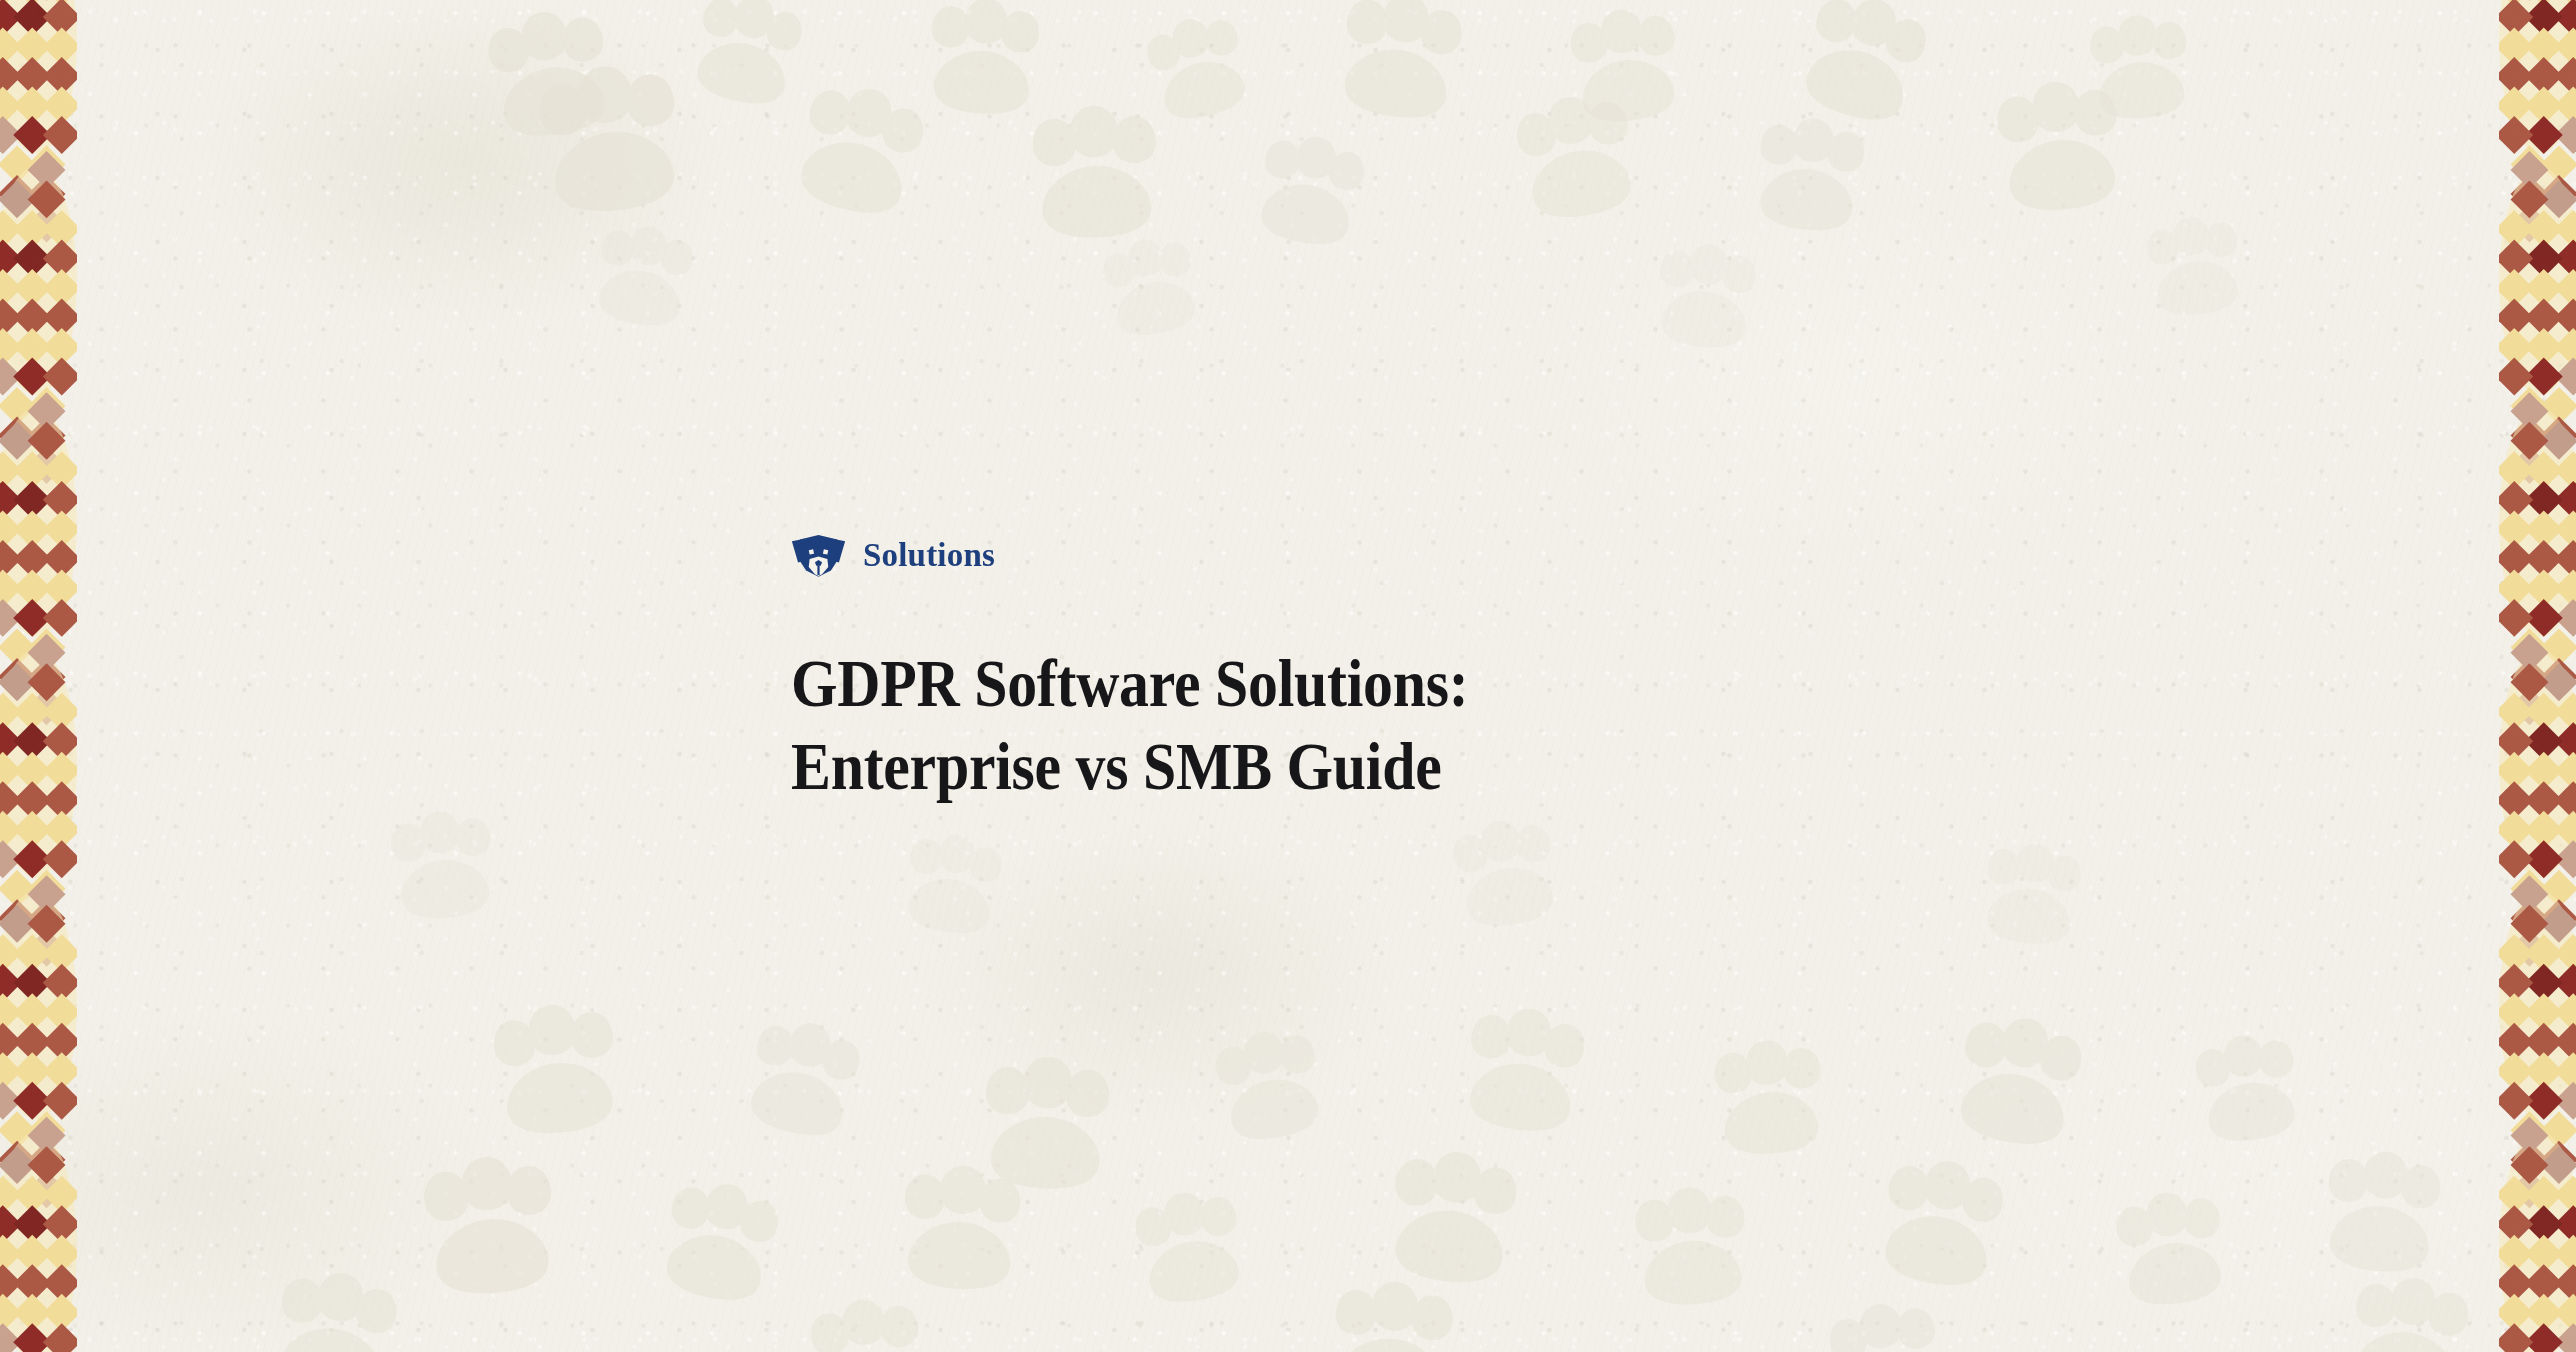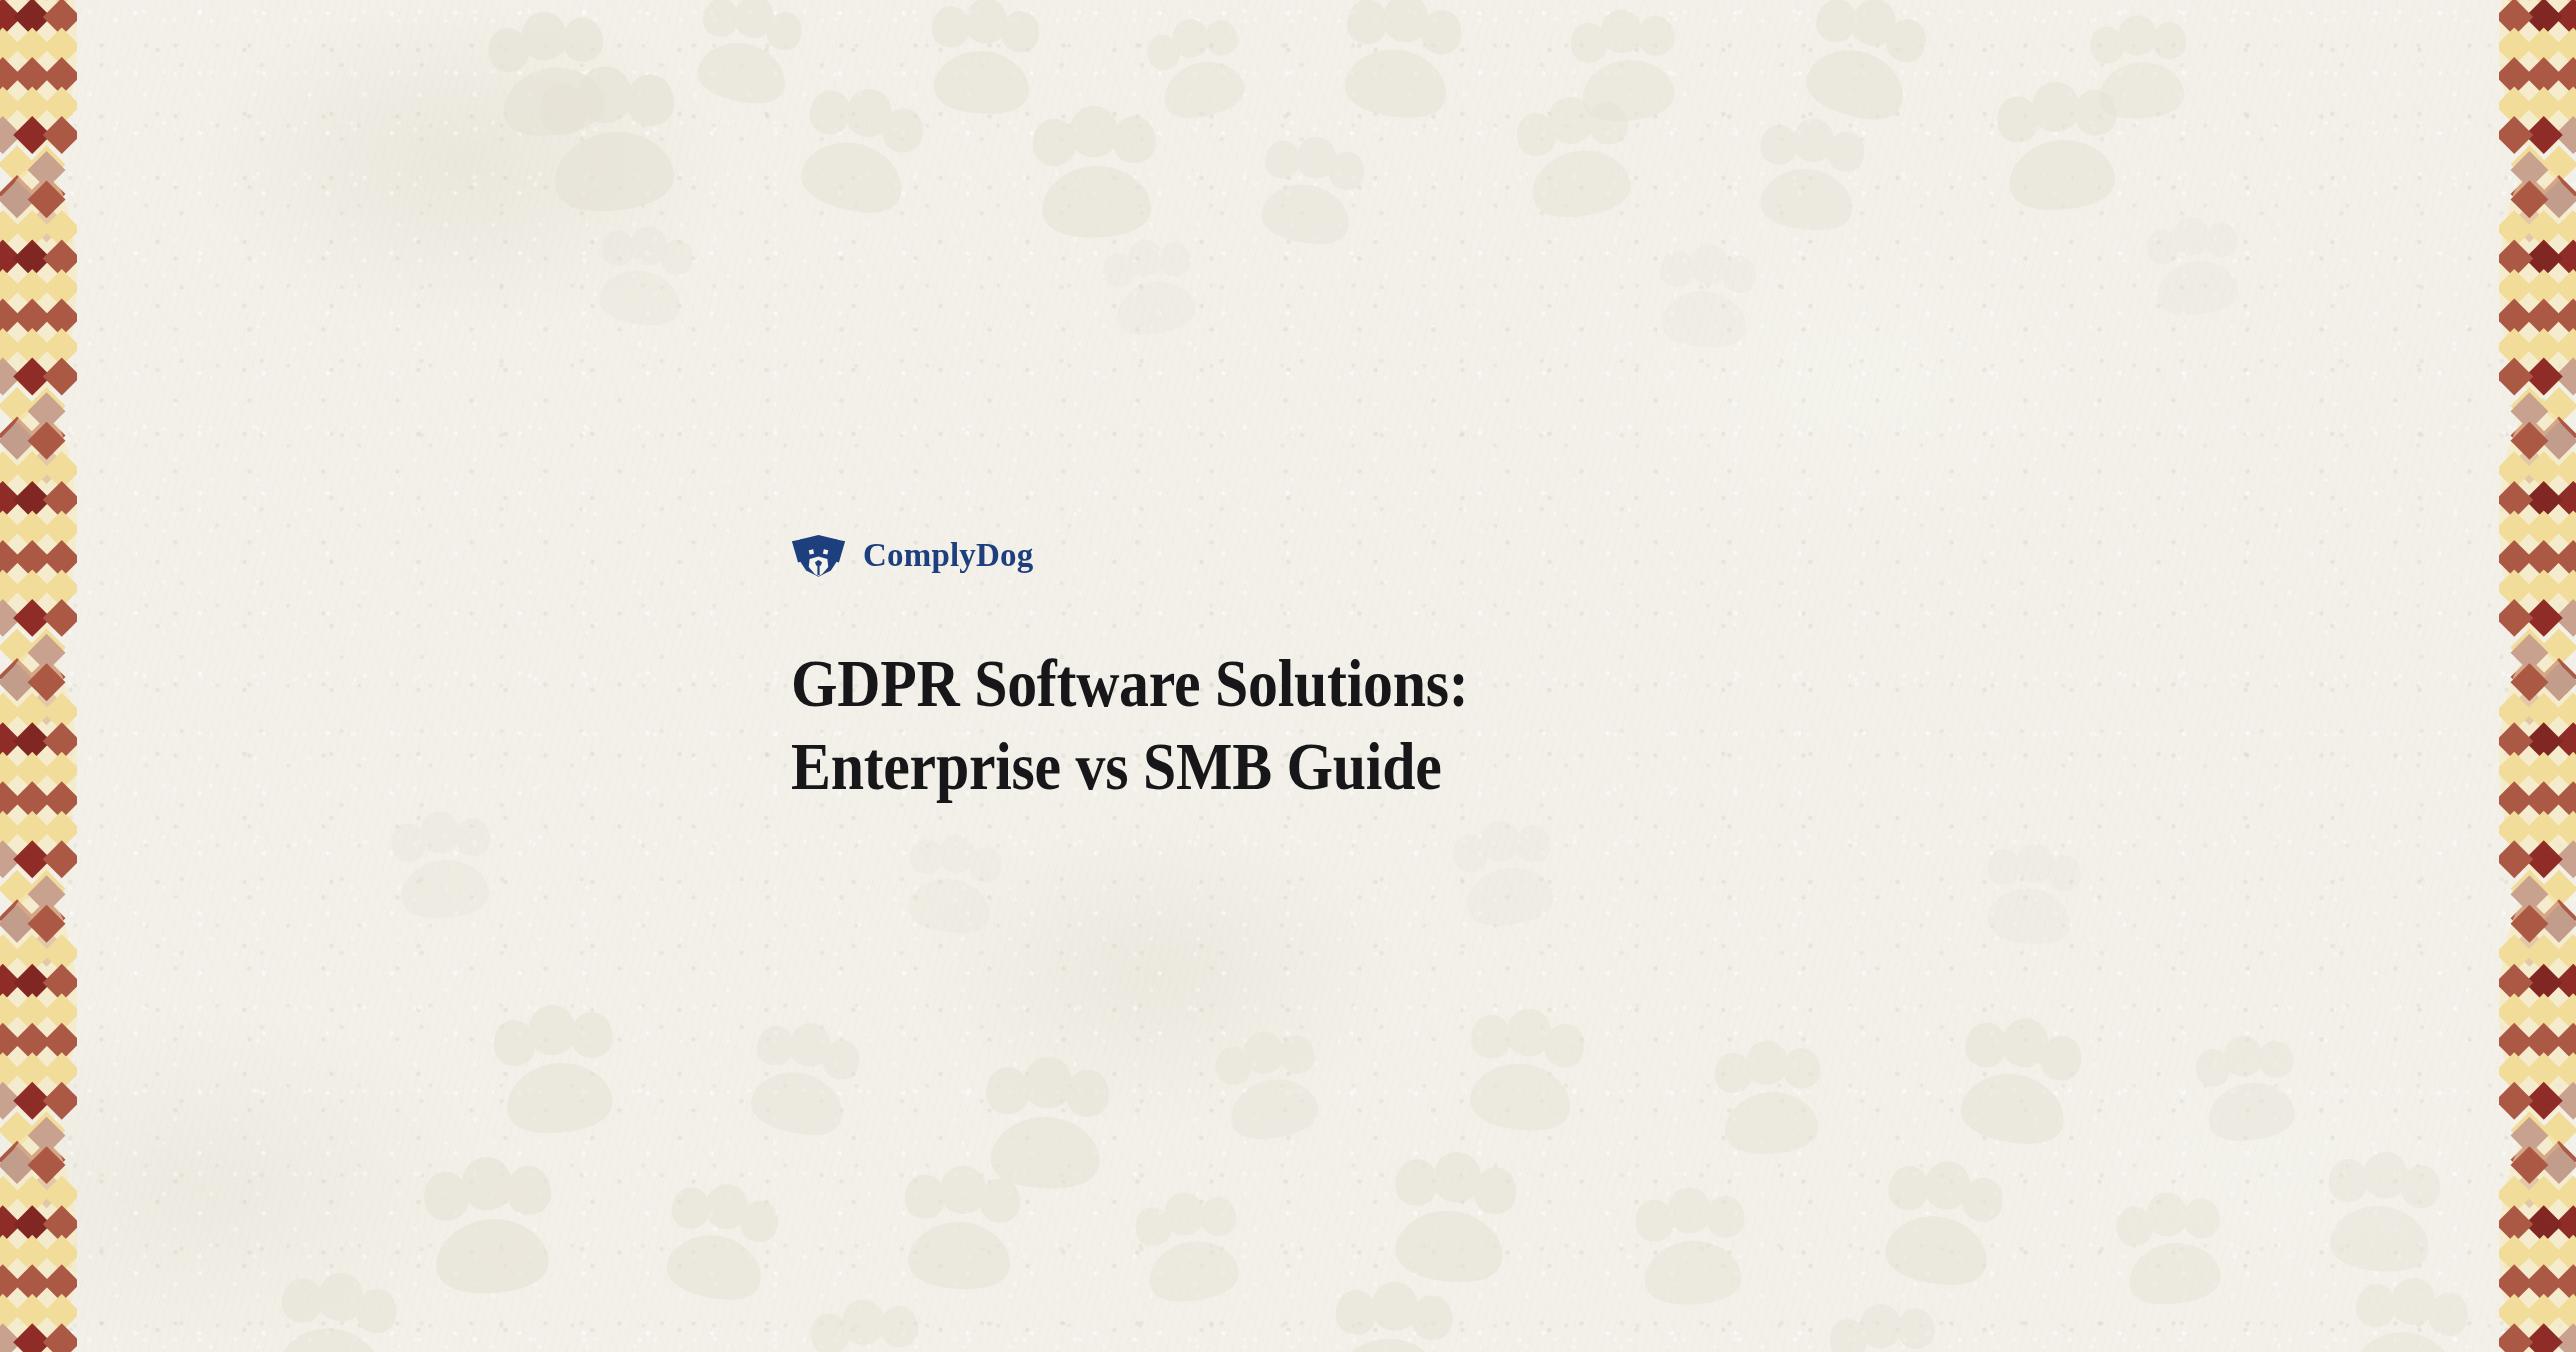--- a/index.html
+++ b/index.html
@@ -453,21 +453,21 @@
           <path d="M40 38 L50 36 L52 46 L42 48 Z" fill="#f5f3ec"></path>
           <path d="M84 38 L74 36 L72 46 L82 48 Z" fill="#f5f3ec"></path>
 
           <path d="M62 52 L82 58 L84 76 L70 92 L62 96 L54 92 L40 76 L42 58 Z" fill="#f5f3ec"></path>
 
           <path d="M62 60 L70 65 L67 73 L57 73 L54 65 Z" fill="#1e3f7d"></path>
 
           <rect x="59.5" y="72" width="5" height="22" fill="#1e3f7d"></rect>
         </svg>
       </span>
-      <span class="logo-word">ComplyDog</span>
+      <span class="logo-word">Solutions</span>
     </div>
 
     <h1 class="headline">
       <span class="line">GDPR Software Solutions:</span>
       <span class="line">Enterprise vs SMB Guide</span>
     </h1>
 
   </div>
 </div>
 

